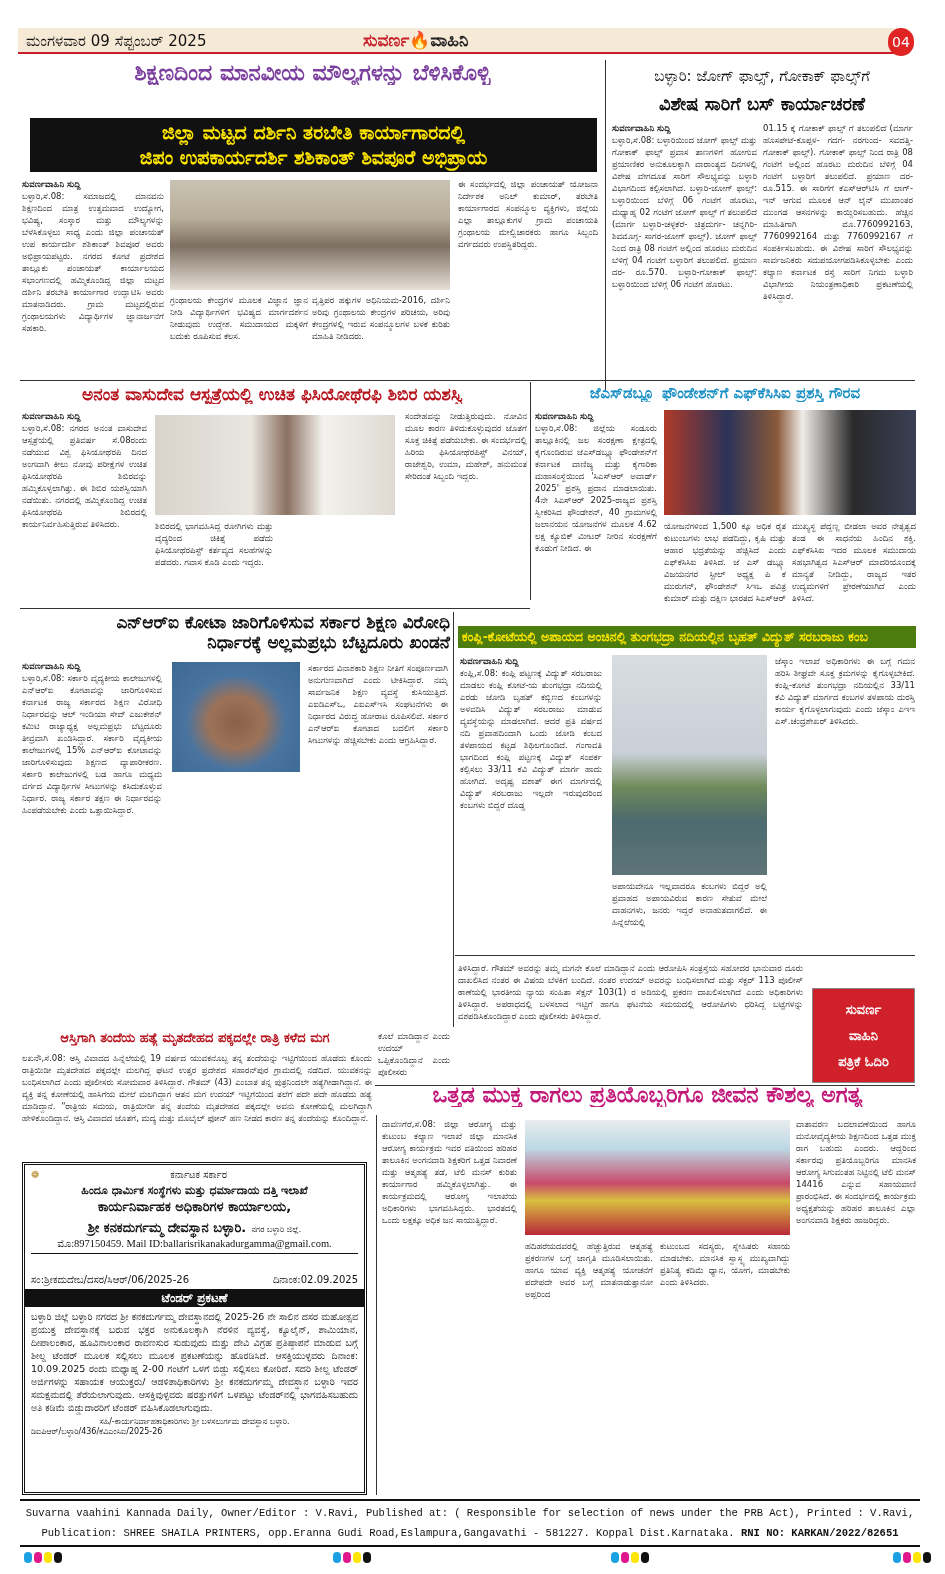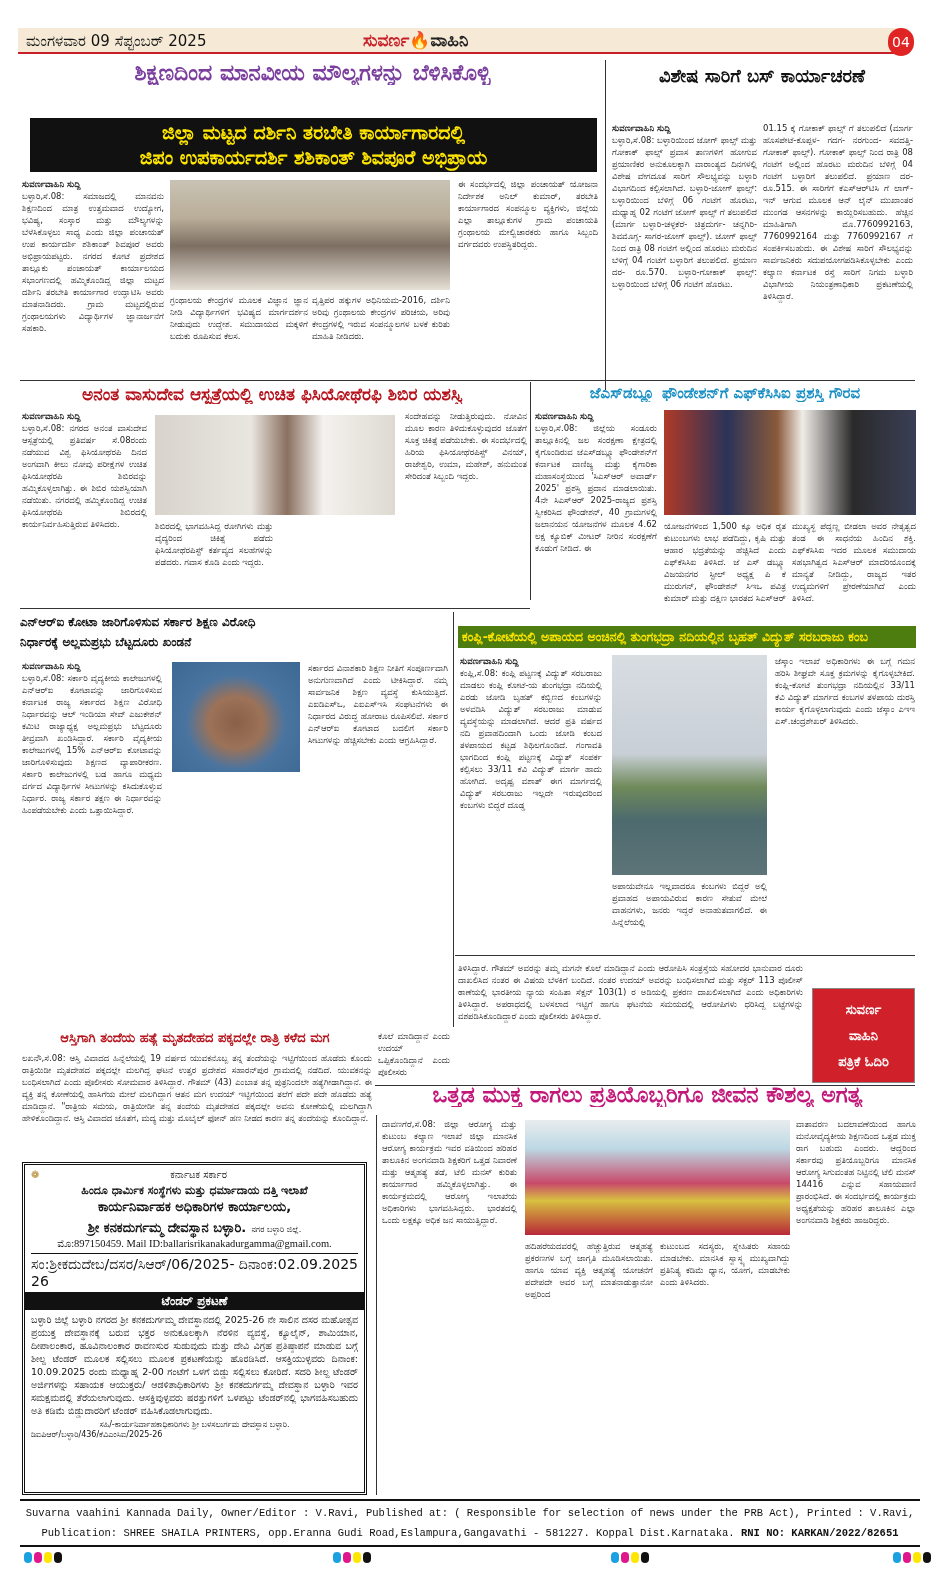--- a/index.html
+++ b/index.html
@@ -39,20 +39,21 @@
 <div class="abs col" style="left:22px;top:178px;width:142px;height:195px">
   <div class="kicker">ಸುವರ್ಣವಾಹಿನಿ ಸುದ್ದಿ</div>
   <div>ಬಳ್ಳಾರಿ,ಸೆ.08: ಸಮಾಜದಲ್ಲಿ ಮಾನವನು ಶಿಕ್ಷಣದಿಂದ ಮಾತ್ರ ಉತ್ತಮವಾದ ಉದ್ಯೋಗ, ಭವಿಷ್ಯ, ಸಂಸ್ಕಾರ ಮತ್ತು ಮೌಲ್ಯಗಳನ್ನು ಬೆಳೆಸಿಕೊಳ್ಳಲು ಸಾಧ್ಯ ಎಂದು ಜಿಲ್ಲಾ ಪಂಚಾಯತ್ ಉಪ ಕಾರ್ಯದರ್ಶಿ ಶಶಿಕಾಂತ್ ಶಿವಪೂರೆ ಅವರು ಅಭಿಪ್ರಾಯಪಟ್ಟರು. ನಗರದ ಕೋಟೆ ಪ್ರದೇಶದ ತಾಲ್ಲೂಕು ಪಂಚಾಯತ್ ಕಾರ್ಯಾಲಯದ ಸಭಾಂಗಣದಲ್ಲಿ ಹಮ್ಮಿಕೊಂಡಿದ್ದ ಜಿಲ್ಲಾ ಮಟ್ಟದ ದರ್ಶಿನಿ ತರಬೇತಿ ಕಾರ್ಯಾಗಾರ ಉದ್ಘಾಟಿಸಿ ಅವರು ಮಾತನಾಡಿದರು. ಗ್ರಾಮ ಮಟ್ಟದಲ್ಲಿರುವ ಗ್ರಂಥಾಲಯಗಳು ವಿದ್ಯಾರ್ಥಿಗಳ ಜ್ಞಾನಾರ್ಜನೆಗೆ ಸಹಕಾರಿ.</div>
 </div>
 <div class="abs photo" style="left:170px;top:180px;width:280px;height:110px;background:linear-gradient(180deg,#c9c2b4 0%,#b8ad98 35%,#7d6f62 60%,#e6e0d6 100%)"></div>
 <div class="abs col" style="left:170px;top:294px;width:138px;height:80px">ಗ್ರಂಥಾಲಯ ಕೇಂದ್ರಗಳ ಮೂಲಕ ವಿಜ್ಞಾನ ಜ್ಞಾನ ನೀಡಿ ವಿದ್ಯಾರ್ಥಿಗಳಿಗೆ ಭವಿಷ್ಯದ ಮಾರ್ಗದರ್ಶನ ನೀಡುವುದು ಉದ್ದೇಶ. ಸಮುದಾಯದ ಮಕ್ಕಳಿಗೆ ಬದುಕು ರೂಪಿಸುವ ಕೆಲಸ.</div>
 <div class="abs col" style="left:312px;top:294px;width:138px;height:80px">ವೃತ್ತಿಪರ ಹಕ್ಕುಗಳ ಅಧಿನಿಯಮ-2016, ದರ್ಶಿನಿ ಅರಿವು ಗ್ರಂಥಾಲಯ ಕೇಂದ್ರಗಳ ಪರಿಚಯ, ಅರಿವು ಕೇಂದ್ರಗಳಲ್ಲಿ ಇರುವ ಸಂಪನ್ಮೂಲಗಳ ಬಳಕೆ ಕುರಿತು ಮಾಹಿತಿ ನೀಡಿದರು.</div>
 <div class="abs col" style="left:458px;top:178px;width:140px;height:195px">ಈ ಸಂದರ್ಭದಲ್ಲಿ ಜಿಲ್ಲಾ ಪಂಚಾಯತ್ ಯೋಜನಾ ನಿರ್ದೇಶಕ ಅನಿಲ್ ಕುಮಾರ್, ತರಬೇತಿ ಕಾರ್ಯಾಗಾರದ ಸಂಪನ್ಮೂಲ ವ್ಯಕ್ತಿಗಳು, ಜಿಲ್ಲೆಯ ಎಲ್ಲಾ ತಾಲ್ಲೂಕುಗಳ ಗ್ರಾಮ ಪಂಚಾಯತಿ ಗ್ರಂಥಾಲಯ ಮೇಲ್ವಿಚಾರಕರು ಹಾಗೂ ಸಿಬ್ಬಂದಿ ವರ್ಗದವರು ಉಪಸ್ಥಿತರಿದ್ದರು.</div>
 
 <div class="abs h1" style="left:612px;top:62px;width:300px;font-size:15px;color:#111;text-align:center;line-height:28px">
+  <div style="font-weight:normal">ಬಳ್ಳಾರಿ: ಜೋಗ್ ಫಾಲ್ಸ್, ಗೋಕಾಕ್ ಫಾಲ್ಸ್‌ಗೆ</div>
   <div style="font-size:18px">ವಿಶೇಷ ಸಾರಿಗೆ ಬಸ್ ಕಾರ್ಯಾಚರಣೆ</div>
 </div>
 <div class="abs col" style="left:612px;top:122px;width:145px;height:265px">
   <div class="kicker">ಸುವರ್ಣವಾಹಿನಿ ಸುದ್ದಿ</div>
   <div>ಬಳ್ಳಾರಿ,ಸೆ.08: ಬಳ್ಳಾರಿಯಿಂದ ಜೋಗ್ ಫಾಲ್ಸ್ ಮತ್ತು ಗೋಕಾಕ್ ಫಾಲ್ಸ್ ಪ್ರವಾಸ ತಾಣಗಳಿಗೆ ಹೋಗುವ ಪ್ರಯಾಣಿಕರ ಅನುಕೂಲಕ್ಕಾಗಿ ವಾರಾಂತ್ಯದ ದಿನಗಳಲ್ಲಿ ವಿಶೇಷ ವೇಗದೂತ ಸಾರಿಗೆ ಸೌಲಭ್ಯವನ್ನು ಬಳ್ಳಾರಿ ವಿಭಾಗದಿಂದ ಕಲ್ಪಿಸಲಾಗಿದೆ. ಬಳ್ಳಾರಿ-ಜೋಗ್ ಫಾಲ್ಸ್: ಬಳ್ಳಾರಿಯಿಂದ ಬೆಳಿಗ್ಗೆ 06 ಗಂಟೆಗೆ ಹೊರಟು, ಮಧ್ಯಾಹ್ನ 02 ಗಂಟೆಗೆ ಜೋಗ್ ಫಾಲ್ಸ್ ಗೆ ತಲುಪಲಿದೆ (ಮಾರ್ಗ ಬಳ್ಳಾರಿ-ಚಳ್ಳಕೆರೆ- ಚಿತ್ರದುರ್ಗ- ಚನ್ನಗಿರಿ- ಶಿವಮೊಗ್ಗ- ಸಾಗರ-ಜೋಗ್ ಫಾಲ್ಸ್). ಜೋಗ್ ಫಾಲ್ಸ್ ನಿಂದ ರಾತ್ರಿ 08 ಗಂಟೆಗೆ ಅಲ್ಲಿಂದ ಹೊರಟು ಮರುದಿನ ಬೆಳಿಗ್ಗೆ 04 ಗಂಟೆಗೆ ಬಳ್ಳಾರಿಗೆ ತಲುಪಲಿದೆ. ಪ್ರಯಾಣ ದರ- ರೂ.570. ಬಳ್ಳಾರಿ-ಗೋಕಾಕ್ ಫಾಲ್ಸ್: ಬಳ್ಳಾರಿಯಿಂದ ಬೆಳಿಗ್ಗೆ 06 ಗಂಟೆಗೆ ಹೊರಟು.</div>
 </div>
 <div class="abs col" style="left:763px;top:122px;width:150px;height:265px">01.15 ಕ್ಕೆ ಗೋಕಾಕ್ ಫಾಲ್ಸ್ ಗೆ ತಲುಪಲಿದೆ (ಮಾರ್ಗ ಹೊಸಪೇಟೆ-ಕೊಪ್ಪಳ- ಗದಗ- ನರಗುಂದ- ಸವದತ್ತಿ- ಗೋಕಾಕ್ ಫಾಲ್ಸ್). ಗೋಕಾಕ್ ಫಾಲ್ಸ್ ನಿಂದ ರಾತ್ರಿ 08 ಗಂಟೆಗೆ ಅಲ್ಲಿಂದ ಹೊರಟು ಮರುದಿನ ಬೆಳಿಗ್ಗೆ 04 ಗಂಟೆಗೆ ಬಳ್ಳಾರಿಗೆ ತಲುಪಲಿದೆ. ಪ್ರಯಾಣ ದರ- ರೂ.515. ಈ ಸಾರಿಗೆಗೆ ಕೆಎಸ್‌ಆರ್‌ಟಿಸಿ ಗೆ ಲಾಗ್-ಇನ್ ಆಗುವ ಮೂಲಕ ಆನ್ ಲೈನ್ ಮುಖಾಂತರ ಮುಂಗಡ ಆಸನಗಳನ್ನು ಕಾಯ್ದಿರಿಸಬಹುದು. ಹೆಚ್ಚಿನ ಮಾಹಿತಿಗಾಗಿ ಮೊ.7760992163, 7760992164 ಮತ್ತು 7760992167 ಗೆ ಸಂಪರ್ಕಿಸಬಹುದು. ಈ ವಿಶೇಷ ಸಾರಿಗೆ ಸೌಲಭ್ಯವನ್ನು ಸಾರ್ವಜನಿಕರು ಸದುಪಯೋಗಪಡಿಸಿಕೊಳ್ಳಬೇಕು ಎಂದು ಕಲ್ಯಾಣ ಕರ್ನಾಟಕ ರಸ್ತೆ ಸಾರಿಗೆ ನಿಗಮ ಬಳ್ಳಾರಿ ವಿಭಾಗೀಯ ನಿಯಂತ್ರಣಾಧಿಕಾರಿ ಪ್ರಕಟಣೆಯಲ್ಲಿ ತಿಳಿಸಿದ್ದಾರೆ.</div>
 
 <div class="abs rule-h" style="left:20px;top:380px;width:895px;height:1px"></div>
 
@@ -71,21 +72,21 @@
 <div class="abs col" style="left:535px;top:410px;width:122px;height:195px">
   <div class="kicker">ಸುವರ್ಣವಾಹಿನಿ ಸುದ್ದಿ</div>
   <div>ಬಳ್ಳಾರಿ,ಸೆ.08: ಜಿಲ್ಲೆಯ ಸಂಡೂರು ತಾಲ್ಲೂಕಿನಲ್ಲಿ ಜಲ ಸಂರಕ್ಷಣಾ ಕ್ಷೇತ್ರದಲ್ಲಿ ಕೈಗೊಂಡಿರುವ ಜೆಎಸ್‌ಡಬ್ಲ್ಯೂ ಫೌಂಡೇಶನ್‌ಗೆ ಕರ್ನಾಟಕ ವಾಣಿಜ್ಯ ಮತ್ತು ಕೈಗಾರಿಕಾ ಮಹಾಸಂಸ್ಥೆಯಿಂದ 'ಸಿಎಸ್‌ಆರ್ ಅವಾರ್ಡ್ 2025' ಪ್ರಶಸ್ತಿ ಪ್ರದಾನ ಮಾಡಲಾಯಿತು. 4ನೇ ಸಿಎಸ್‌ಆರ್ 2025-ರಾಜ್ಯದ ಪ್ರಶಸ್ತಿ ಸ್ವೀಕರಿಸಿದ ಫೌಂಡೇಶನ್, 40 ಗ್ರಾಮಗಳಲ್ಲಿ ಜಲಾನಯನ ಯೋಜನೆಗಳ ಮೂಲಕ 4.62 ಲಕ್ಷ ಕ್ಯೂಬಿಕ್ ಮೀಟರ್ ನೀರಿನ ಸಂರಕ್ಷಣೆಗೆ ಕೊಡುಗೆ ನೀಡಿದೆ. ಈ</div>
 </div>
 <div class="abs photo" style="left:664px;top:410px;width:252px;height:105px;background:linear-gradient(90deg,#b03a28 0%,#2b3358 25%,#8a5a3a 45%,#f0ece8 55%,#2a2a2a 75%,#3a3f55 100%)"></div>
 <div class="abs col" style="left:664px;top:520px;width:122px;height:85px">ಯೋಜನೆಗಳಿಂದ 1,500 ಕ್ಕೂ ಅಧಿಕ ರೈತ ಕುಟುಂಬಗಳು ಲಾಭ ಪಡೆದಿದ್ದು, ಕೃಷಿ ಮತ್ತು ಆಹಾರ ಭದ್ರತೆಯನ್ನು ಹೆಚ್ಚಿಸಿದೆ ಎಂದು ಎಫ್‌ಕೆಸಿಸಿಐ ತಿಳಿಸಿದೆ. ಜೆ ಎಸ್ ಡಬ್ಲ್ಯೂ ವಿಜಯನಗರ ಸ್ಟೀಲ್ ಅಧ್ಯಕ್ಷ ಪಿ ಕೆ ಮುರುಗನ್, ಫೌಂಡೇಶನ್ ಸಿಇಒ ಪವಿತ್ರ ಕುಮಾರ್ ಮತ್ತು ದಕ್ಷಿಣ ಭಾರತದ ಸಿಎಸ್‌ಆರ್</div>
 <div class="abs col" style="left:792px;top:520px;width:124px;height:85px">ಮುಖ್ಯಸ್ಥ ಪೆದ್ದಣ್ಣ ಬೀಡಲಾ ಅವರ ನೇತೃತ್ವದ ತಂಡ ಈ ಸಾಧನೆಯ ಹಿಂದಿನ ಶಕ್ತಿ. ಎಫ್‌ಕೆಸಿಸಿಐ ಇದರ ಮೂಲಕ ಸಮುದಾಯ ಸಹಭಾಗಿತ್ವದ ಸಿಎಸ್‌ಆರ್ ಮಾದರಿಯೊಂದಕ್ಕೆ ಮಾನ್ಯತೆ ನೀಡಿದ್ದು, ರಾಜ್ಯದ ಇತರ ಉದ್ಯಮಗಳಿಗೆ ಪ್ರೇರಣೆಯಾಗಿದೆ ಎಂದು ತಿಳಿಸಿದೆ.</div>
 
 <div class="abs rule-h" style="left:20px;top:608px;width:510px;height:1px"></div>
 
-<div class="abs h1" style="left:20px;top:612px;width:430px;font-size:12px;color:#111;text-align:left;line-height:20px">
+<div class="abs h1" style="left:20px;top:612px;width:430px;font-size:17px;color:#111;text-align:right;line-height:20px">
   <div>ಎನ್‌ಆರ್‌ಐ ಕೋಟಾ ಜಾರಿಗೊಳಿಸುವ ಸರ್ಕಾರ ಶಿಕ್ಷಣ ವಿರೋಧಿ</div>
   <div>ನಿರ್ಧಾರಕ್ಕೆ ಅಲ್ಲಮಪ್ರಭು ಬೆಟ್ಟದೂರು ಖಂಡನೆ</div>
 </div>
 <div class="abs rule-v" style="left:453px;top:612px;height:415px"></div>
 <div class="abs col" style="left:22px;top:660px;width:140px;height:365px">
   <div class="kicker">ಸುವರ್ಣವಾಹಿನಿ ಸುದ್ದಿ</div>
   <div>ಬಳ್ಳಾರಿ,ಸೆ.08: ಸರ್ಕಾರಿ ವೈದ್ಯಕೀಯ ಕಾಲೇಜುಗಳಲ್ಲಿ ಎನ್‌ಆರ್‌ಐ ಕೋಟಾವನ್ನು ಜಾರಿಗೊಳಿಸುವ ಕರ್ನಾಟಕ ರಾಜ್ಯ ಸರ್ಕಾರದ ಶಿಕ್ಷಣ ವಿರೋಧಿ ನಿರ್ಧಾರವನ್ನು ಆಲ್ ಇಂಡಿಯಾ ಸೇವ್ ಎಜುಕೇಶನ್ ಕಮಿಟಿ ರಾಜ್ಯಾಧ್ಯಕ್ಷ ಅಲ್ಲಮಪ್ರಭು ಬೆಟ್ಟದೂರು ತೀವ್ರವಾಗಿ ಖಂಡಿಸಿದ್ದಾರೆ. ಸರ್ಕಾರಿ ವೈದ್ಯಕೀಯ ಕಾಲೇಜುಗಳಲ್ಲಿ 15% ಎನ್‌ಆರ್‌ಐ ಕೋಟಾವನ್ನು ಜಾರಿಗೊಳಿಸುವುದು ಶಿಕ್ಷಣದ ವ್ಯಾಪಾರೀಕರಣ. ಸರ್ಕಾರಿ ಕಾಲೇಜುಗಳಲ್ಲಿ ಬಡ ಹಾಗೂ ಮಧ್ಯಮ ವರ್ಗದ ವಿದ್ಯಾರ್ಥಿಗಳ ಸೀಟುಗಳನ್ನು ಕಸಿದುಕೊಳ್ಳುವ ನಿರ್ಧಾರ. ರಾಜ್ಯ ಸರ್ಕಾರ ತಕ್ಷಣ ಈ ನಿರ್ಧಾರವನ್ನು ಹಿಂಪಡೆಯಬೇಕು ಎಂದು ಒತ್ತಾಯಿಸಿದ್ದಾರೆ.</div>
 </div>
 <div class="abs photo" style="left:172px;top:662px;width:128px;height:110px;background:radial-gradient(ellipse at 50% 55%,#8a6048 0%,#9c7258 30%,#4a74a0 55%,#3c6894 100%)"></div>
 <div class="abs col" style="left:172px;top:778px;width:128px;height:245px"></div>
@@ -127,21 +128,21 @@
     <span style="float:left;color:#b08020">❁</span>
     <span>ಕರ್ನಾಟಕ ಸರ್ಕಾರ</span>
   </div>
   <div style="text-align:center;font-size:11px;font-weight:bold;margin-top:3px">ಹಿಂದೂ ಧಾರ್ಮಿಕ ಸಂಸ್ಥೆಗಳು ಮತ್ತು ಧರ್ಮಾದಾಯ ದತ್ತಿ ಇಲಾಖೆ</div>
   <div style="text-align:center;font-size:13px;font-weight:bold;margin-top:2px">ಕಾರ್ಯನಿರ್ವಾಹಕ ಅಧಿಕಾರಿಗಳ ಕಾರ್ಯಾಲಯ,</div>
   <div style="text-align:center;margin-top:2px">
     <span style="font-size:13px;font-weight:bold">ಶ್ರೀ ಕನಕದುರ್ಗಮ್ಮ ದೇವಸ್ಥಾನ ಬಳ್ಳಾರಿ.</span>
     <span style="font-size:8px">ನಗರ ಬಳ್ಳಾರಿ ಜಿಲ್ಲೆ.</span>
   </div>
   <div style="font-family:'Liberation Serif',serif;font-size:10.5px;text-align:center;margin-top:2px">ಮೊ:897150459.  Mail ID:ballarisrikanakadurgamma@gmail.com.</div>
-  <div style="border-top:1px solid #111;margin-top:3px;padding-top:2px;font-size:14px;display:flex;justify-content:center">
+  <div style="border-top:1px solid #111;margin-top:3px;padding-top:20px;font-size:10px;display:flex;justify-content:space-between">
     <span>ಸಂ:ಶ್ರೀಕದುದೇಬ/ದಸರ/ಸಿಆರ್/06/2025-26</span>
     <span>ದಿನಾಂಕ:02.09.2025</span>
   </div>
   <div style="background:#111;color:#fff;text-align:center;font-size:12px;font-weight:bold;margin:3px -6px;padding:2px 0">ಟೆಂಡರ್ ಪ್ರಕಟಣೆ</div>
   <div style="font-size:9.5px;line-height:13px;text-align:justify">ಬಳ್ಳಾರಿ ಜಿಲ್ಲೆ ಬಳ್ಳಾರಿ ನಗರದ ಶ್ರೀ ಕನಕದುರ್ಗಮ್ಮ ದೇವಸ್ಥಾನದಲ್ಲಿ 2025-26 ನೇ ಸಾಲಿನ ದಸರ ಮಹೋತ್ಸವ ಪ್ರಯುಕ್ತ ದೇವಸ್ಥಾನಕ್ಕೆ ಬರುವ ಭಕ್ತರ ಅನುಕೂಲಕ್ಕಾಗಿ ನೆರಳಿನ ವ್ಯವಸ್ಥೆ, ಕ್ಯೂಲೈನ್, ಶಾಮಿಯಾನ, ದೀಪಾಲಂಕಾರ, ಹೂವಿನಾಲಂಕಾರ ರಾವಣಸುರ ಸುಡುವುದು ಮತ್ತು ದೇವಿ ವಿಗ್ರಹ ಪ್ರತಿಷ್ಠಾಪನೆ ಮಾಡುವ ಬಗ್ಗೆ ಶೀಲ್ದ ಟೆಂಡರ್ ಮೂಲಕ ಸಲ್ಲಿಸಲು ಮೂಲಕ ಪ್ರಕಟಣೆಯನ್ನು ಹೊರಡಿಸಿದೆ. ಆಸಕ್ತಿಯುಳ್ಳವರು ದಿನಾಂಕ: 10.09.2025 ರಂದು ಮಧ್ಯಾಹ್ನ 2-00 ಗಂಟೆಗೆ ಒಳಗೆ ಬಿಡ್ಡು ಸಲ್ಲಿಸಲು ಕೋರಿದೆ. ಸದರಿ ಶೀಲ್ದ ಟೆಂಡರ್ ಅರ್ಜಿಗಳನ್ನು ಸಹಾಯಕ ಆಯುಕ್ತರು/ ಆಡಳಿತಾಧಿಕಾರಿಗಳು ಶ್ರೀ ಕನಕದುರ್ಗಮ್ಮ ದೇವಸ್ಥಾನ ಬಳ್ಳಾರಿ ಇವರ ಸಮಕ್ಷಮದಲ್ಲಿ ತೆರೆಯಲಾಗುವುದು. ಆಸಕ್ತಿವುಳ್ಳವರು ಷರತ್ತುಗಳಿಗೆ ಒಳಪಟ್ಟು ಟೆಂಡರ್‌ನಲ್ಲಿ ಭಾಗವಹಿಸಬಹುದು ಅತಿ ಕಡಿಮೆ ಬಿಡ್ಡುದಾರರಿಗೆ ಟೆಂಡರ್ ವಹಿಸಿಕೊಡಲಾಗುವುದು.</div>
   <div style="text-align:center;font-size:8px;margin-top:3px">ಸಹಿ/-ಕಾರ್ಯನಿರ್ವಾಹಕಾಧಿಕಾರಿಗಳು ಶ್ರೀ ಬಳಸಲುರ್ಗಮ ದೇವಸ್ಥಾನ ಬಳ್ಳಾರಿ.</div>
   <div style="font-size:8px">ಡಿಐಪಿಆರ್/ಬಳ್ಳಾರಿ/436/ಕೆವಿಎಂಸಿಐ/2025-26</div>
 </div>
 
 <div class="abs rule-h" style="left:20px;top:1499px;width:900px;height:2px;background:#111"></div>

